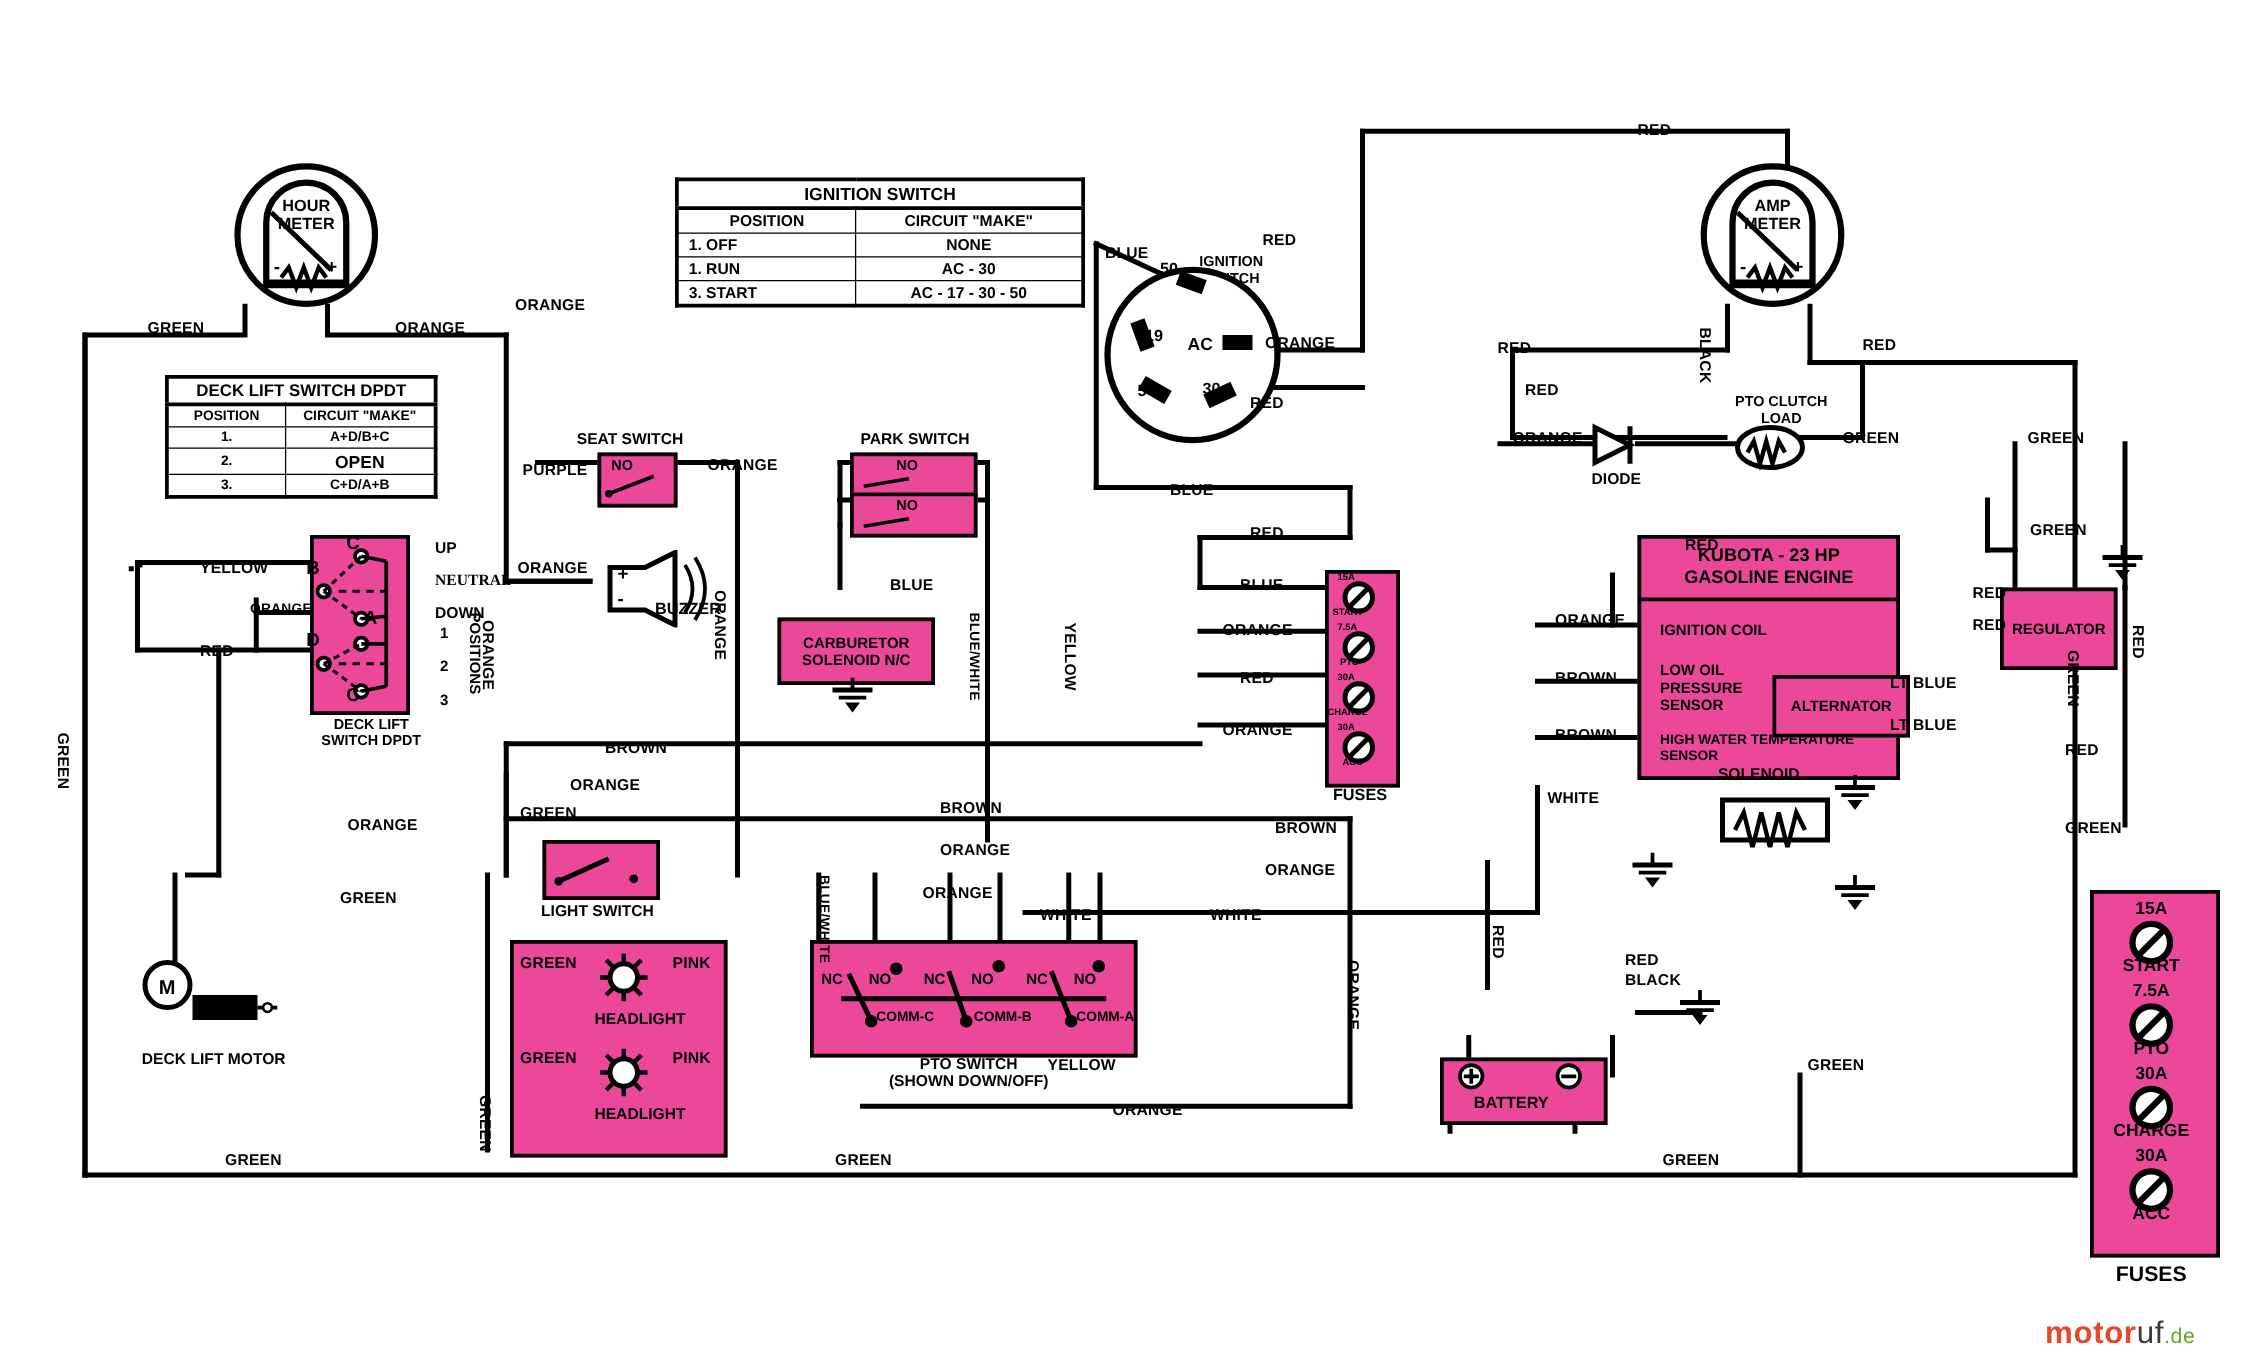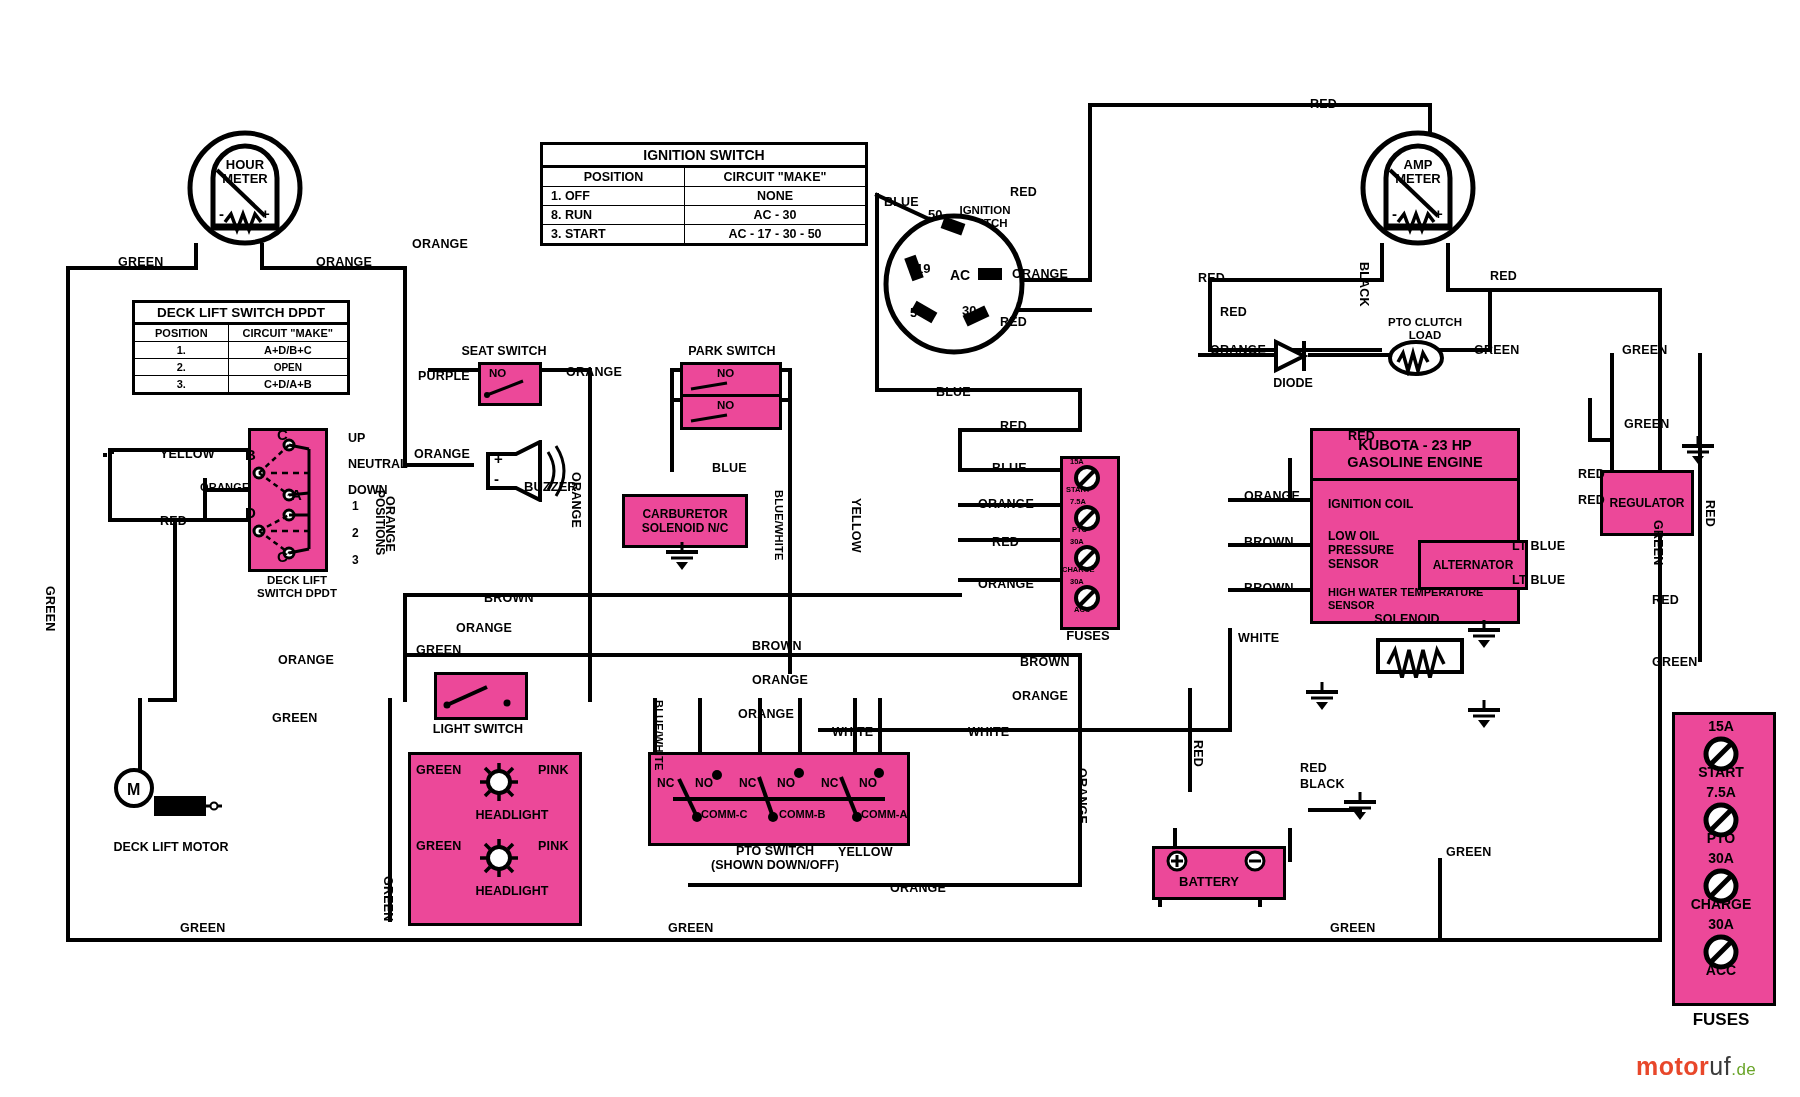--- a/index.html
+++ b/index.html
@@ -196,21 +196,21 @@
         </tr>
     <tr>
       <td style="width:44%">POSITION</td>
       <td>CIRCUIT "MAKE"</td>
     </tr>
     <tr>
       <td style="text-align:left;padding-left:8px">1.   OFF</td>
       <td>NONE</td>
     </tr>
     <tr>
-      <td style="text-align:left;padding-left:8px">8.   RUN</td>
+      <td style="text-align:left;padding-left:8px">1.   RUN</td>
       <td>AC - 30</td>
     </tr>
     <tr>
       <td style="text-align:left;padding-left:8px">3.   START</td>
       <td>AC - 17 - 30 - 50</td>
     </tr>
   </tbody>
     </table>
 
   <table class="tbl" style="left:132px;top:300px;width:218px;">
@@ -221,21 +221,21 @@
     <tr>
       <td style="width:44%;font-size:11px">POSITION</td>
       <td style="font-size:11px">CIRCUIT "MAKE"</td>
     </tr>
     <tr>
       <td style="font-size:11px">1.</td>
       <td style="font-size:11px">A+D/B+C</td>
     </tr>
     <tr>
       <td style="font-size:11px">2.</td>
-      <td style="font-size:10px">OPEN</td>
+      <td style="font-size:14px">OPEN</td>
     </tr>
     <tr>
       <td style="font-size:11px">3.</td>
       <td style="font-size:11px">C+D/A+B</td>
     </tr>
   </tbody>
     </table>
 
   <div class="cap2" style="left:930px;top:168px;width:110px;margin-top:36px;">
     <span>IGNITION</span><br>
@@ -332,21 +332,21 @@
     <div class="lbl" style="left:-6px;top:16px;font-size:15px;">B</div>
     <div class="lbl" style="left:40px;top:56px;font-size:15px;">A</div>
     <div class="lbl" style="left:-6px;top:74px;font-size:15px;">D</div>
     <div class="lbl" style="left:26px;top:118px;font-size:15px;">C</div>
   </div>
   <div class="cap2" style="left:242px;top:574px;width:110px;">
     <span>DECK LIFT</span><br>
     <span>SWITCH DPDT</span>
   </div>
   <div class="lbl" style="left:348px;top:432px;font-size:12.5px;">UP</div>
-  <div class="lbl" style="left:348px;top:458px;font-size:12.5px;">NEUTRAL</div>
+  <div class="lbl" style="left:348px;top:458px;font-size:12.5px;font-family:Liberation Serif, serif;">NEUTRAL</div>
   <div class="lbl" style="left:348px;top:484px;font-size:12.5px;">DOWN</div>
   <div class="lbl" style="left:352px;top:500px;font-size:12px;">1</div>
   <div class="lbl" style="left:352px;top:527px;font-size:12px;">2</div>
   <div class="lbl" style="left:352px;top:554px;font-size:12px;">3</div>
   <div class="lbl vert" style="left:386px;top:490px;font-size:12px;transform:rotate(90deg);transform-origin:0 0;">POSITIONS</div>
 
   <div style="position:absolute;left:112px;top:762px;width:110px;height:62px;">
     <svg viewBox="0 0 110 62" width="110" height="62">
       <circle cx="22" cy="26" r="18" fill="#fff" stroke="#000" stroke-width="4"></circle>
       <text x="15" y="33" font-size="16" font-weight="bold" font-family="Liberation Sans">M</text>

